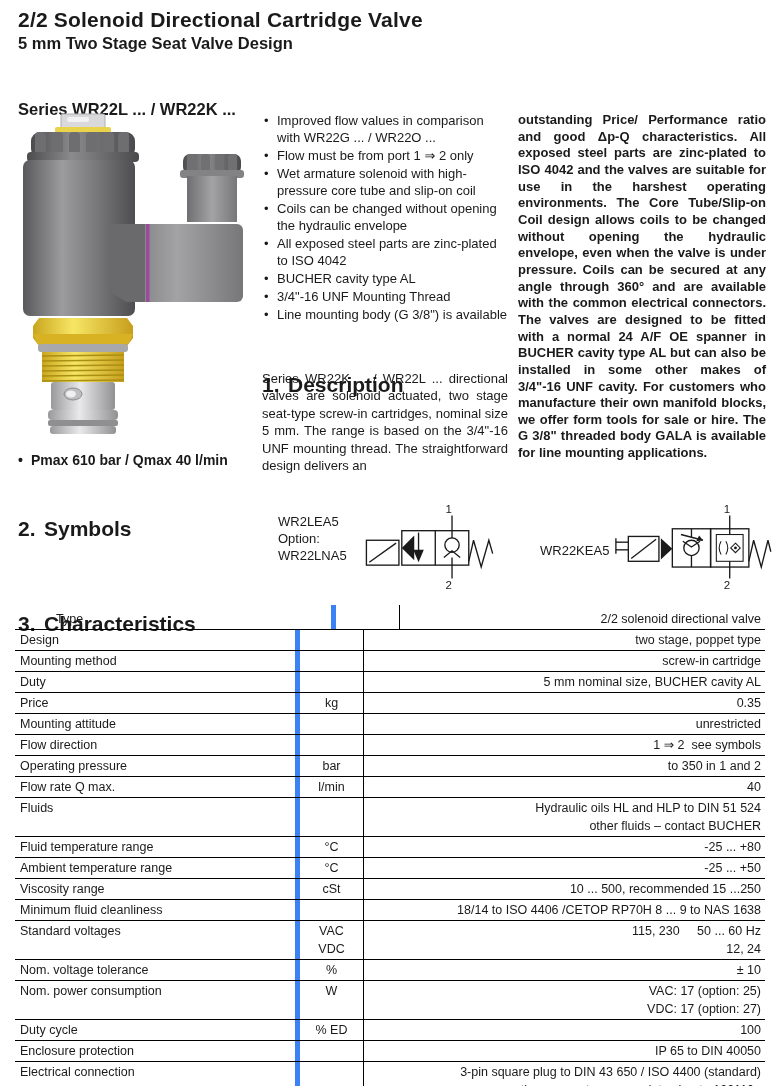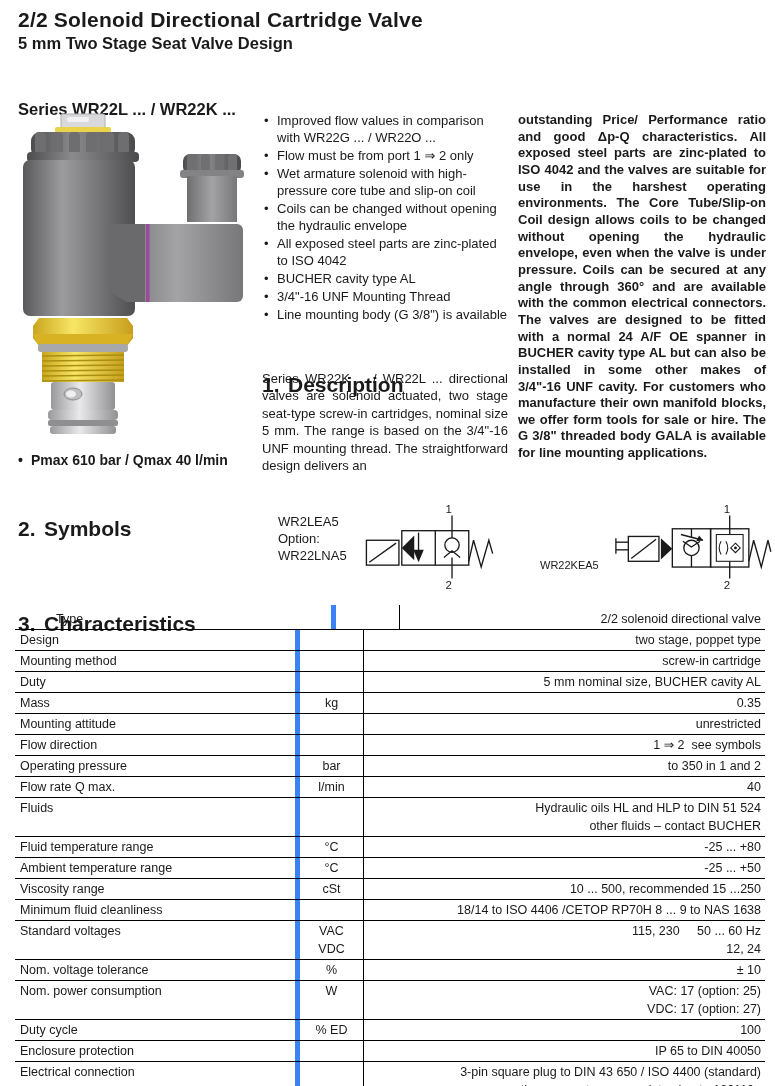--- a/index.html
+++ b/index.html
@@ -29,21 +29,21 @@
   .sec-head{font-size:21px;font-weight:700;margin-top:29px;}
   .sec-head .num{display:inline-block;width:26px;}
 
   .desc-head{left:262px;top:344px;}
   .desc-col1{left:262px;top:370px;width:246px;font-size:13px;line-height:17.4px;text-align:justify;}
   .desc-col2{left:518px;top:112px;width:248px;font-size:13px;line-height:16.65px;text-align:justify;font-weight:bold;}
 
   
   .sym-head{left:18px;top:488px;}
   .sym1-label{left:278px;top:513px;font-size:13px;line-height:17px;}
-  .sym2-label{left:540px;top:559px;font-size:11px;}
+  .sym2-label{left:540px;top:543px;font-size:13px;}
   .sym-svg{overflow:visible;}
   .sym-svg text{font-family:"Liberation Sans",sans-serif;font-size:12px;fill:#1a1a1a;}
 
   
   .char-head{left:18px;top:583px;}
   .char-table{left:15px;top:605px;width:750px;font-size:12.5px;}
   .t-row{display:flex;align-items:stretch;}
   .t-row + .t-row{border-top:1px solid #000;}
   .t-row.first .t-label{padding-top:5px;margin-left:36px;}
   .t-row.first .t-unit{padding-top:5px;}
@@ -256,21 +256,21 @@
       <div class="t-label">Mounting method</div>
       <div class="t-unit"></div>
       <div class="t-value">screw-in cartridge</div>
     </div>
     <div class="t-row">
       <div class="t-label">Duty</div>
       <div class="t-unit"></div>
       <div class="t-value">5 mm nominal size, BUCHER cavity AL</div>
     </div>
     <div class="t-row">
-      <div class="t-label">Mass</div>
+      <div class="t-label">Price</div>
       <div class="t-unit">kg</div>
       <div class="t-value">0.35</div>
     </div>
     <div class="t-row">
       <div class="t-label">Mounting attitude</div>
       <div class="t-unit"></div>
       <div class="t-value">unrestricted</div>
     </div>
     <div class="t-row">
       <div class="t-label">Flow direction</div>

